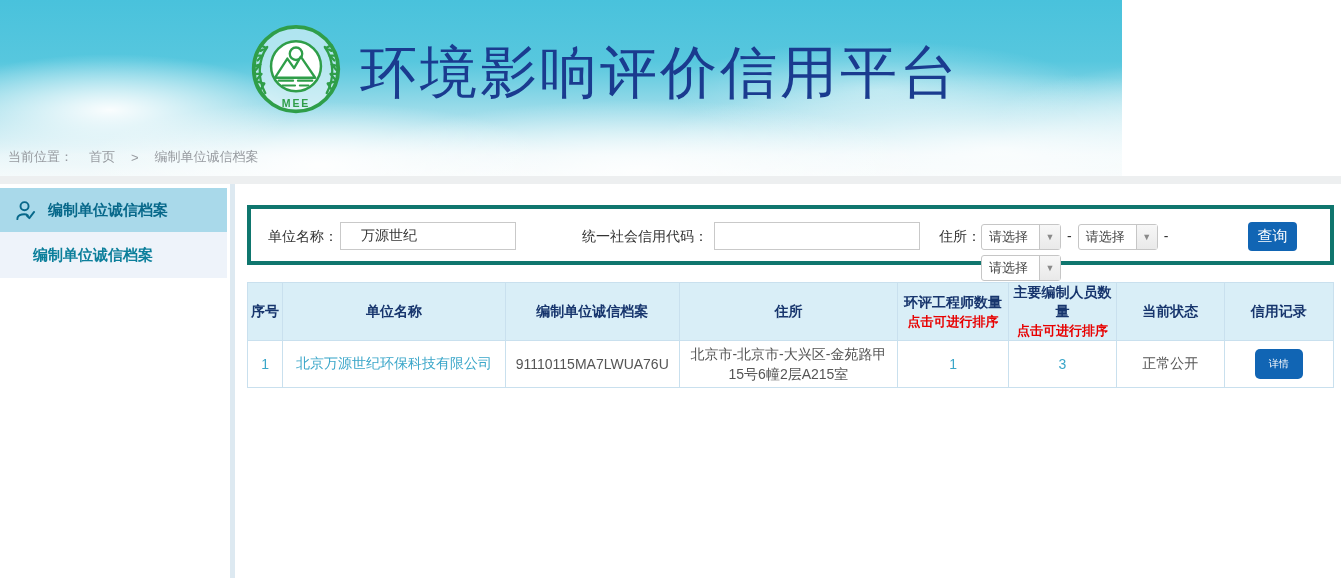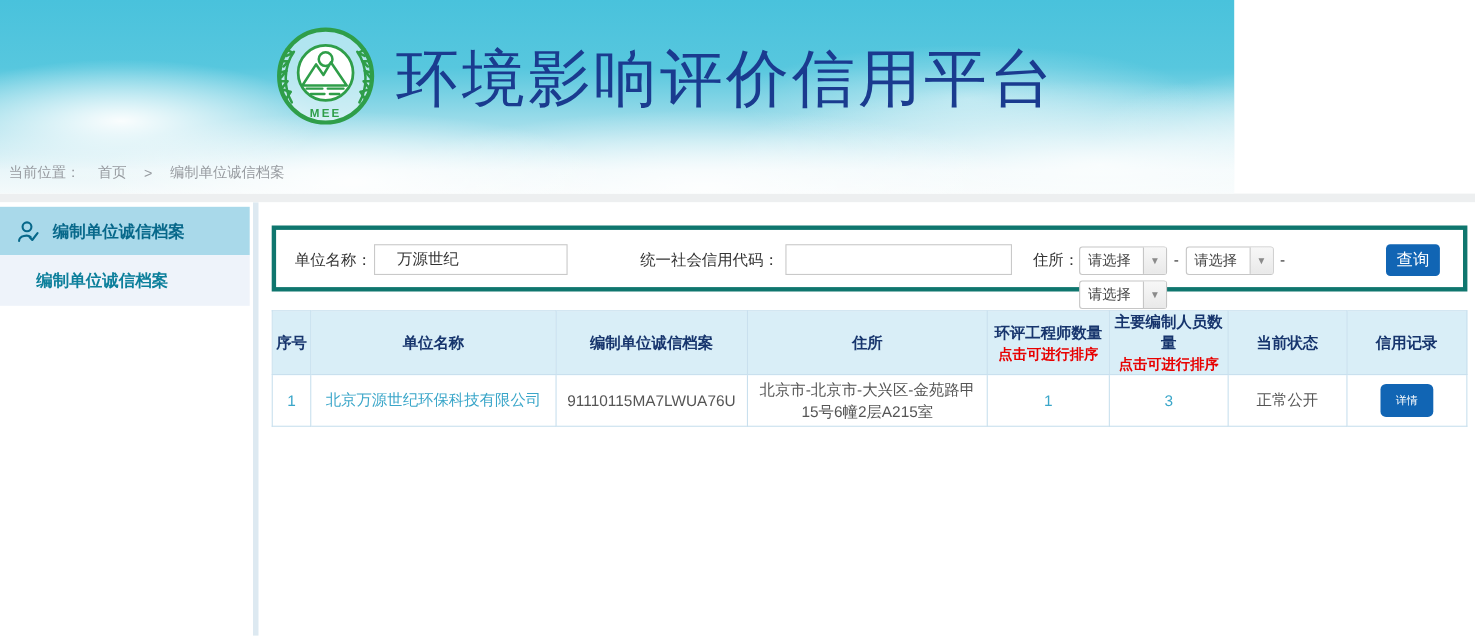--- a/index.html
+++ b/index.html
@@ -68,21 +68,21 @@
   .combo-text { flex:1; font-size:13px; color:#444; line-height:24px; padding-left:7px; }
   .combo-btn {
     width:21px; border-left:1px solid #c6c6c6; background:linear-gradient(#f7f7f7,#e9e9e9);
     display:flex; align-items:center; justify-content:center; color:#8a8a8a; font-size:9px;
   }
   .dash { font-size:14px; color:#333; margin:0 6px; line-height:28px; }
   .btn-primary {
     background:#1165b4; color:#fff; border:none; border-radius:4px; cursor:pointer;
     font-size:15px; font-family:inherit;
   }
-  .btn-search { width:49px; height:29px; margin-left:auto; margin-right:4px; }
+  .btn-search { width:49px; height:29px; margin-left:auto; margin-right:16px; }
 
   
   .result-table { width:100%; border-collapse:collapse; margin-top:17px; table-layout:fixed; }
   .result-table th, .result-table td {
     border:1px solid #c9e0ee; text-align:center; vertical-align:middle; font-size:14px;
   }
   .result-table th {
     background:#d9eef7; color:#17356d; font-weight:bold; height:40px; line-height:19px; padding:0 2px;
   }
   .result-table td { height:47px; color:#555; padding:2px 4px; }

